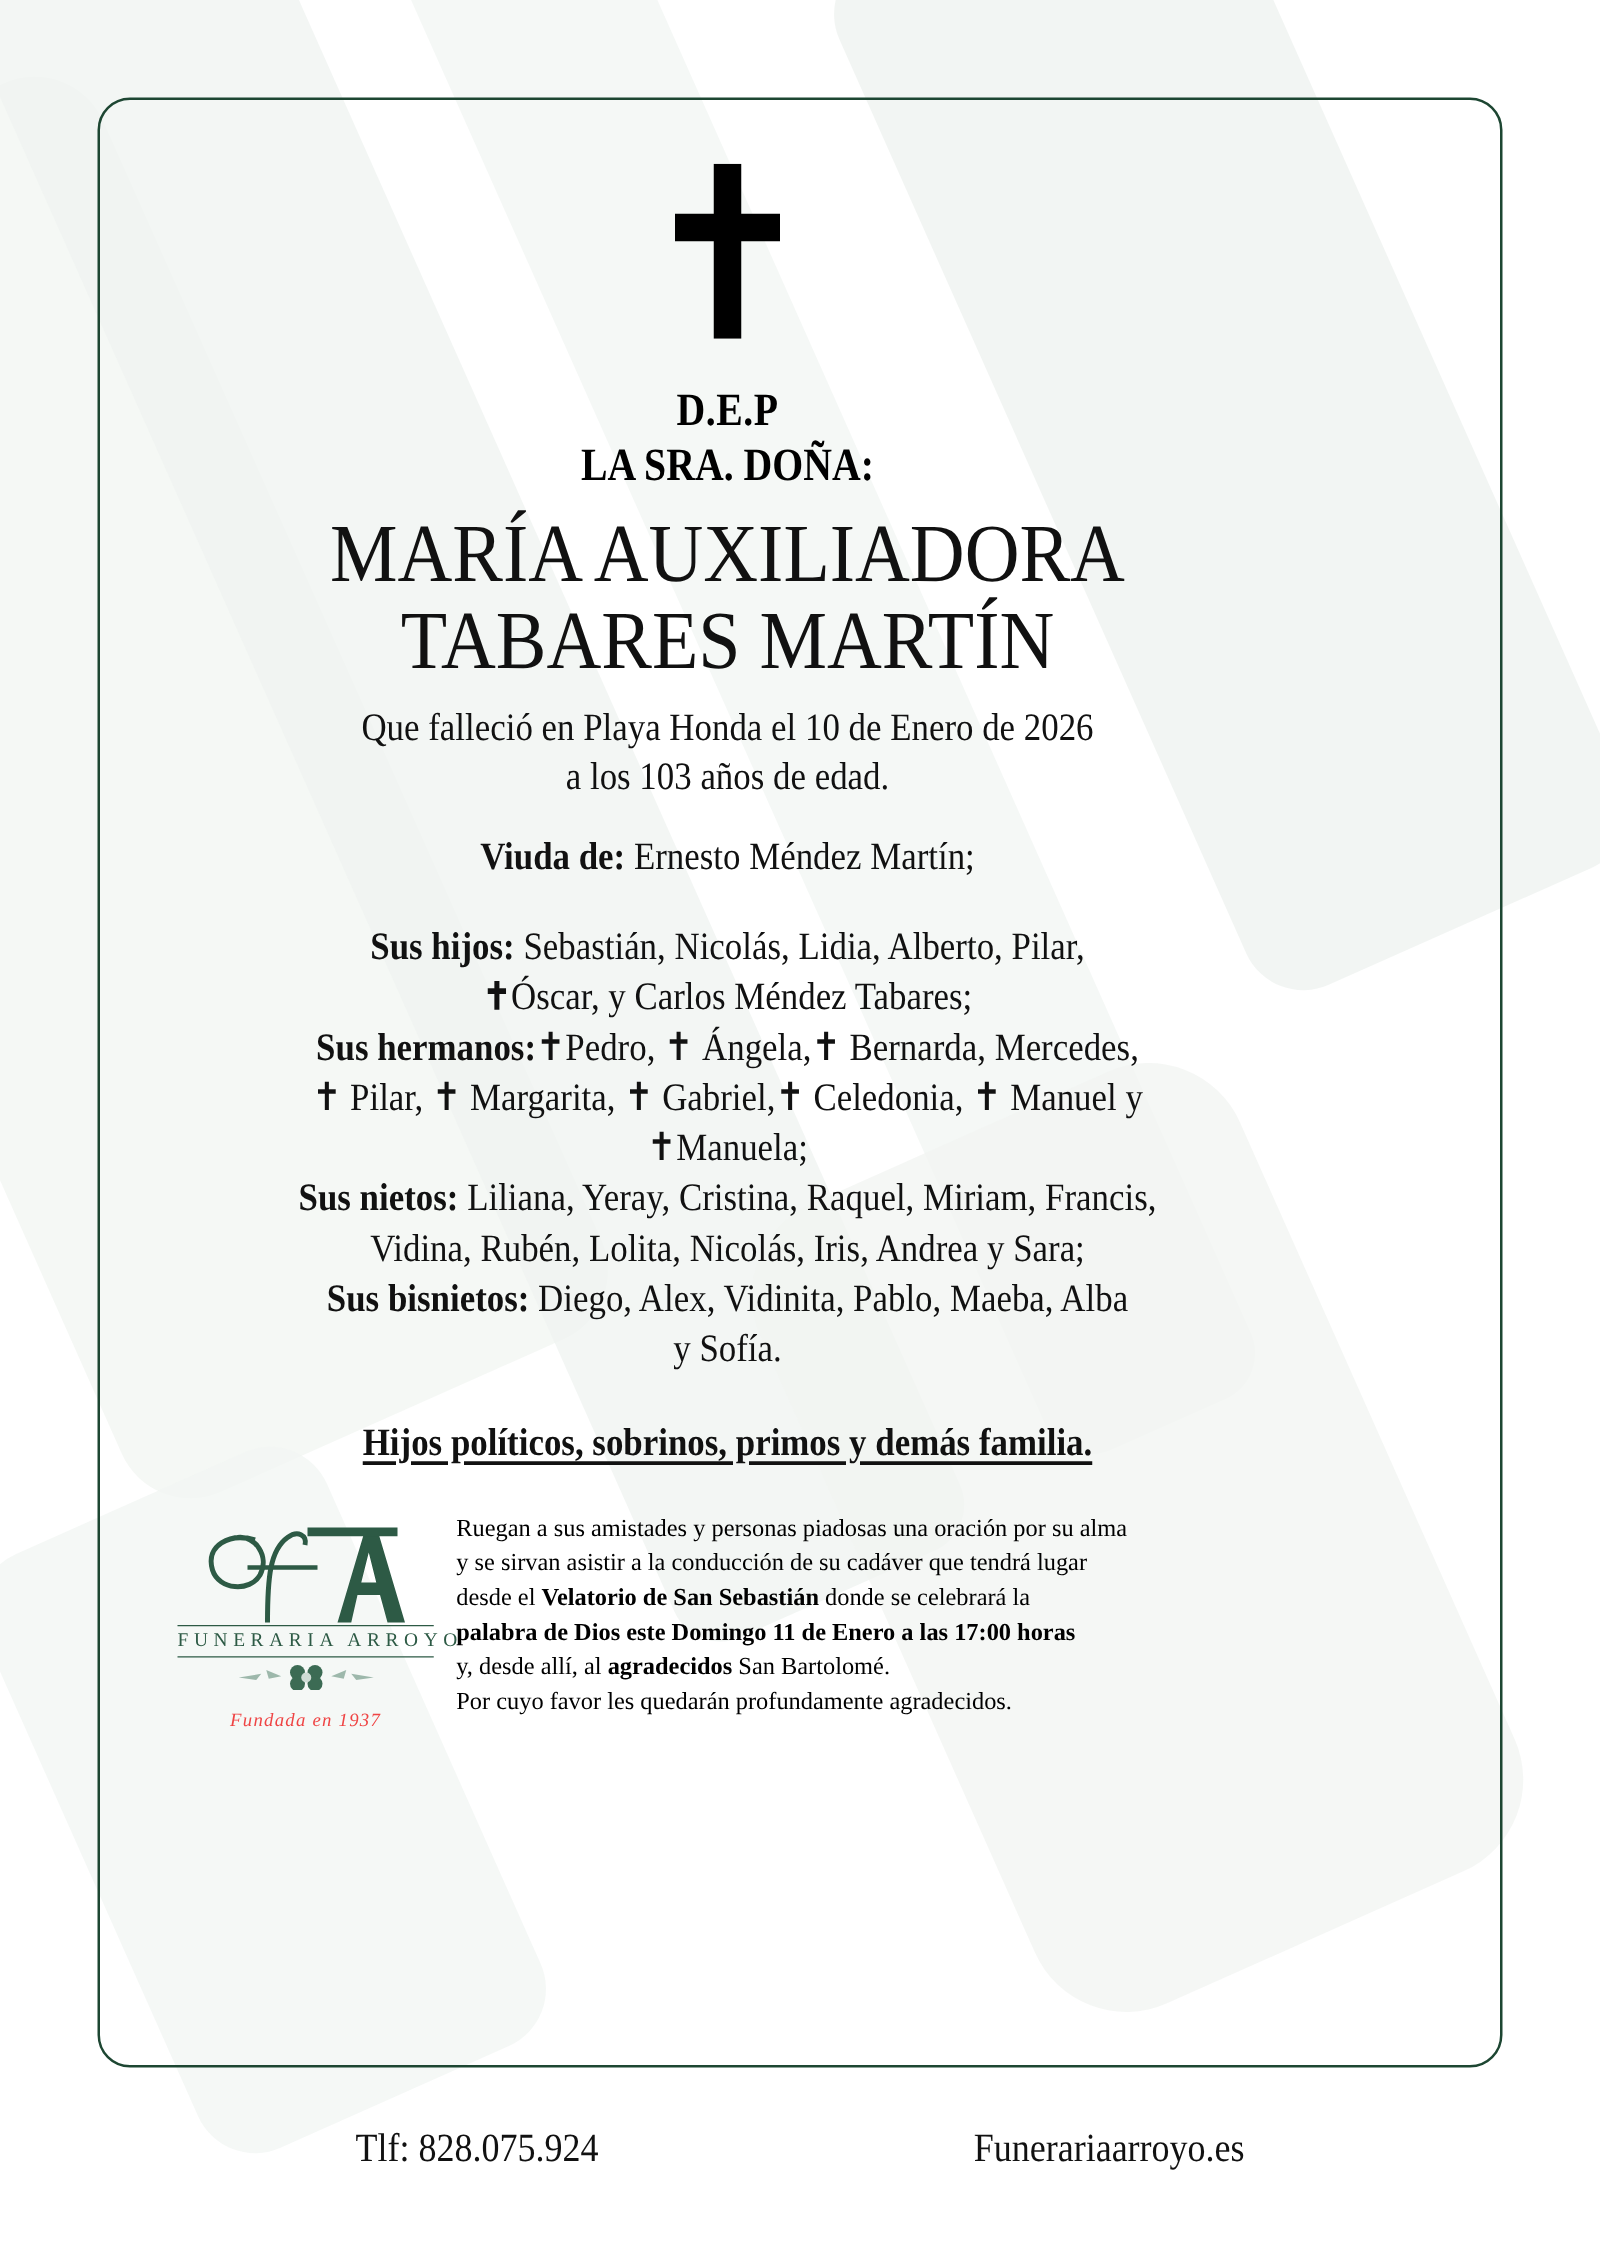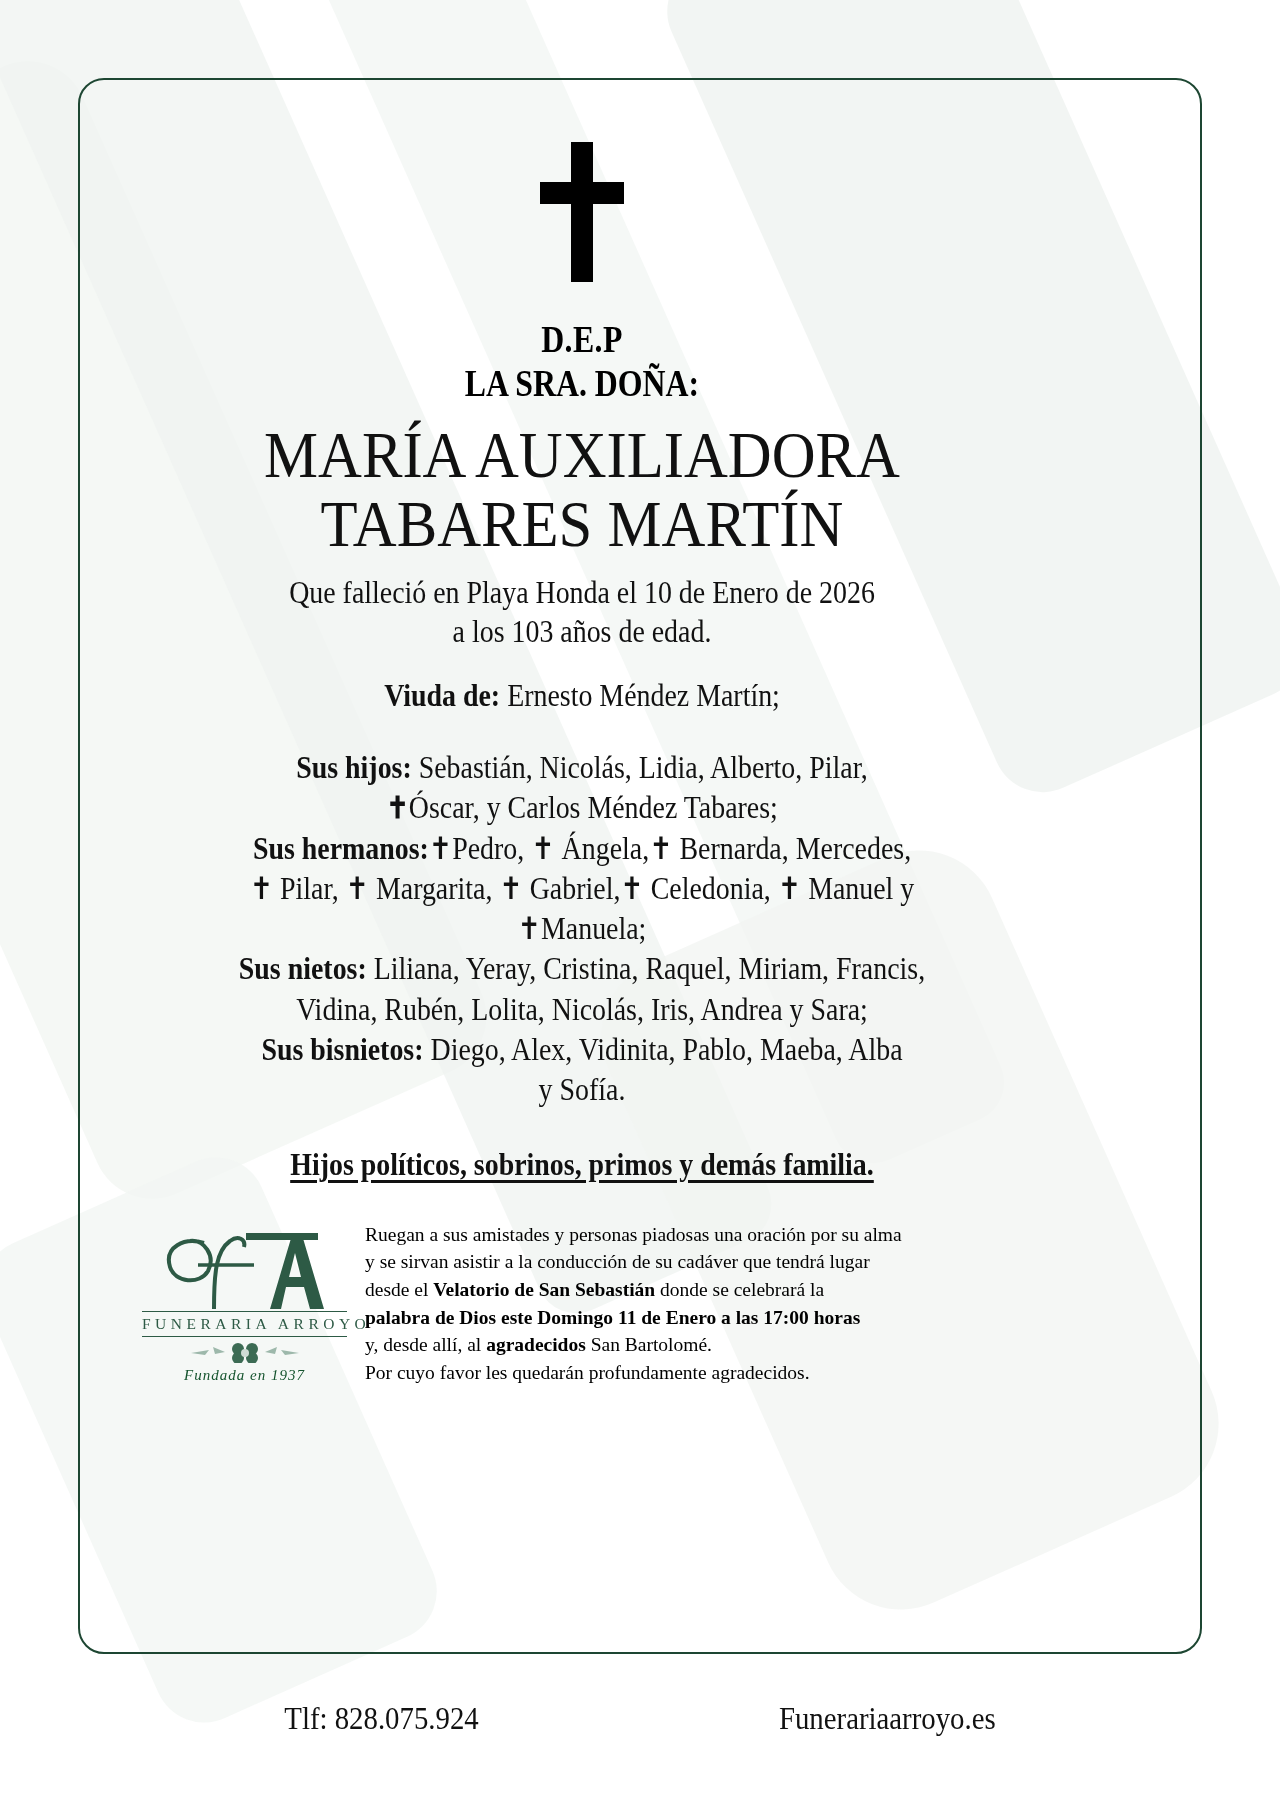--- a/index.html
+++ b/index.html
@@ -35,21 +35,21 @@
     position:absolute;
     left:78px;top:78px;
     width:1124px;height:1576px;
     border:2.5px solid #1d4632;
     border-radius:26px;
     box-sizing:border-box;
     z-index:2;
   }
   .content{
     position:absolute;
-    left:78px;top:78px;
+    left:78px;top:67px;
     width:1008px;
     z-index:3;
     text-align:center;
     box-sizing:border-box;
     padding:16px 40px;
   }
 
   .cross-icon{
     margin-top:48px;
     display:flex;justify-content:center;
@@ -143,24 +143,24 @@
     letter-spacing:4.5px;
     color:#2d5a45;
     border-top:1.6px solid #2d5a45;
     border-bottom:1.6px solid #2d5a45;
     padding:3px 0 3px 0;
     margin-top:-4px;
     white-space:nowrap;
   }
   .logo-flower{margin-top:4px;}
   .logo-founded{
-    margin-top:0;
+    margin-top:12px;
     font-size:15px;
     font-style:italic;
-    color:#14532d;
+    color:#ef4444;
     font-family:"Liberation Serif", serif;
     letter-spacing:1px;
   }
 
   .notice{
     flex:1;
     text-align:left;
     font-size:19.5px;
     line-height:1.42;
     color:#000000;

